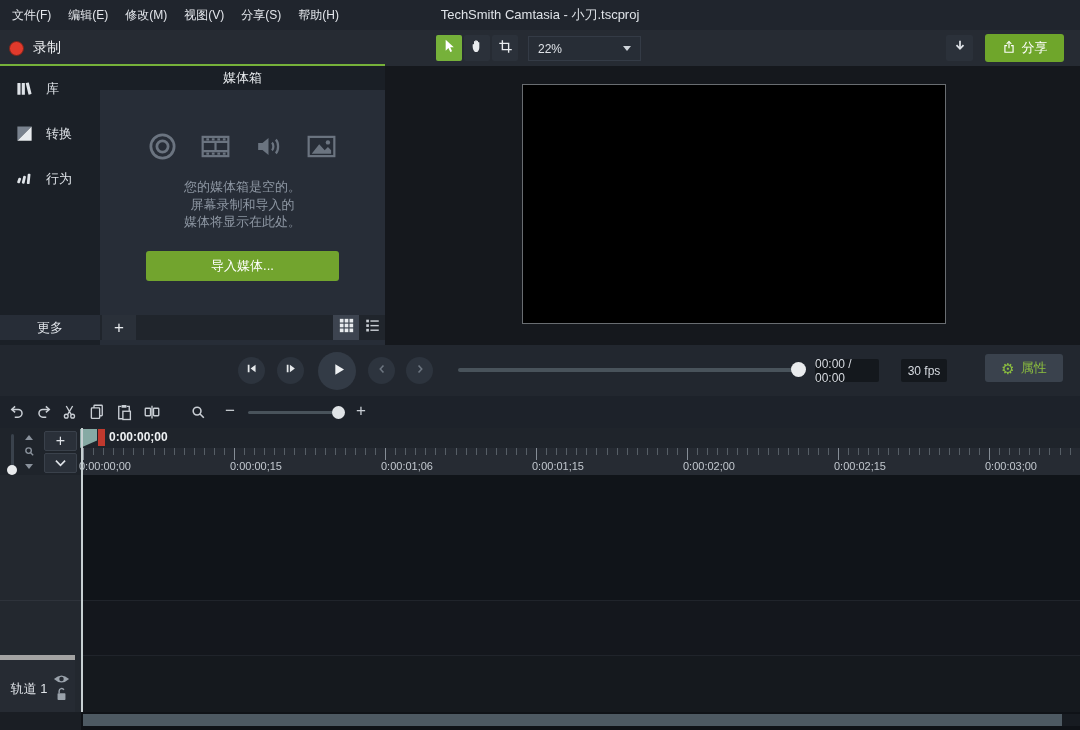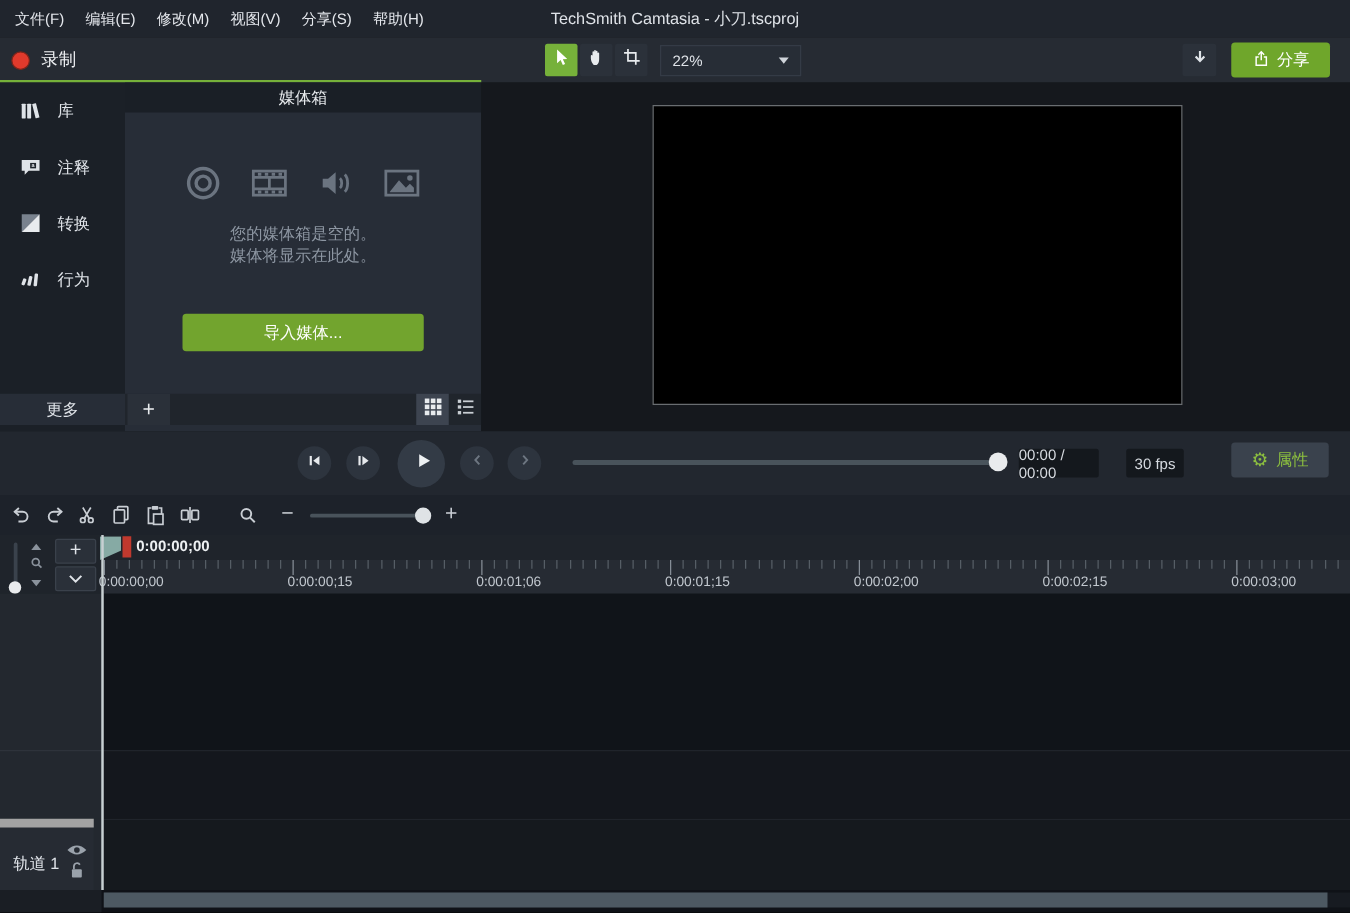--- a/index.html
+++ b/index.html
@@ -103,21 +103,21 @@
   .trk-zoom{position:absolute;left:23px;top:7px;width:12px;height:34px;display:flex;flex-direction:column;
             align-items:center;justify-content:space-between;}
   .tri-up{width:0;height:0;border-left:4px solid transparent;border-right:4px solid transparent;
           border-bottom:5px solid #8a929c;}
   .tri-dn{width:0;height:0;border-left:4px solid transparent;border-right:4px solid transparent;
           border-top:5px solid #8a929c;}
   .head-btn{position:absolute;left:44px;width:33px;height:20px;background:#2a3039;border:1px solid #3a414b;
             border-radius:2px;display:flex;align-items:center;justify-content:center;color:#dfe3e8;}
   .head-z1{position:absolute;left:0;top:47px;width:81px;height:125px;background:#23282f;}
   .head-z2{position:absolute;left:0;top:172px;width:81px;height:55px;background:#23282f;border-top:1px solid #2e333b;}
-  .head-t1{position:absolute;left:0;top:227px;width:75px;height:57px;background:#262b33;border-top:7px solid #a3a3a3;}
+  .head-t1{position:absolute;left:0;top:227px;width:75px;height:57px;background:#262b33;border-top:5px solid #a3a3a3;}
   .head-bottom{position:absolute;left:0;top:284px;width:81px;height:18px;background:#1a1e24;}
   .track-label{position:absolute;left:0;top:0;width:58px;height:57px;display:flex;align-items:center;
                justify-content:center;font-size:13px;color:#dfe3e8;}
   .trk-eye{position:absolute;right:5px;top:11px;}
   .trk-lock{position:absolute;right:7px;top:27px;}
 
   .tl-content{position:absolute;left:83px;top:0;right:0;height:302px;}
   .ph-row{position:absolute;left:0;top:0;right:0;height:20px;background:#1f242b;}
   .ph-flag{position:absolute;left:-3px;top:1px;width:17px;height:19px;background:#86aaa4;
            clip-path:polygon(0 0,100% 0,100% 60%,0 100%);}
@@ -203,30 +203,20 @@
               <rect x="3" y="5" width="4" height="15" rx="0.5"></rect>
               <rect x="8.5" y="5" width="4" height="15" rx="0.5"></rect>
               <rect x="15.2" y="4.6" width="4" height="15" rx="0.5" transform="rotate(-14 17.2 12)"></rect>
             </svg>
           </span>
           <span>库</span>
         </div>
         <div class="side-item">
           <span class="side-icon">
             <svg width="19" height="19" viewBox="0 0 24 24">
-              <path d="M3 5 H21 V16 H10 L6 20 V16 H3 Z" fill="#dfe3e8"></path>
-              <rect x="11.5" y="8" width="6" height="5.5" fill="#20252d"></rect>
-              <text x="14.5" y="12.6" font-size="5.5" fill="#dfe3e8" text-anchor="middle" font-weight="bold">a</text>
-            </svg>
-          </span>
-          <span>注释</span>
-        </div>
-        <div class="side-item">
-          <span class="side-icon">
-            <svg width="19" height="19" viewBox="0 0 24 24">
               <path d="M3 3 H21 L3 21 Z" fill="#79828e"></path>
               <path d="M21 3 V21 H3 Z" fill="#e8ebee"></path>
             </svg>
           </span>
           <span>转换</span>
         </div>
         <div class="side-item">
           <span class="side-icon">
             <svg width="19" height="19" viewBox="0 0 24 24" fill="#dfe3e8">
               <rect x="3.5" y="11" width="3.5" height="7" rx="1.2" transform="rotate(20 5.2 14.5)"></rect>
@@ -261,20 +251,21 @@
             <path d="M22 13.5 C24.2 15.5 24.2 20.5 22 22.5 M26.5 10 C30 13.5 30 22.5 26.5 26" stroke="#6b7480" stroke-width="2.6" fill="none"></path>
           </svg></span>
         <span><svg width="33" height="33" viewBox="0 0 36 36">
             <rect x="4" y="7.5" width="28" height="21" fill="none" stroke="#6b7480" stroke-width="2.4"></rect>
             <circle cx="25" cy="13.5" r="2.4" fill="#6b7480"></circle>
             <path d="M7.5 25.5 L15.5 15.5 L21.5 22 L25 18.5 L28.5 22 V26 H7.5 Z" fill="#6b7480"></path>
           </svg></span>
       </div>
     <div class="bin-text">
       <div>您的媒体箱是空的。</div>
+      <div>屏幕录制和导入的</div>
       <div>媒体将显示在此处。</div>
     </div>
     <div class="import-btn">
       <span>导入媒体...</span>
     </div>
     <div class="bin-bottom">
       <div class="bin-add">+</div>
       <div class="view-grid">
         <span id="grid-icon"><svg width="15" height="15" viewBox="0 0 18 18" fill="#e8ebee">
               <rect x="1" y="1" width="4.4" height="4.4"></rect>

